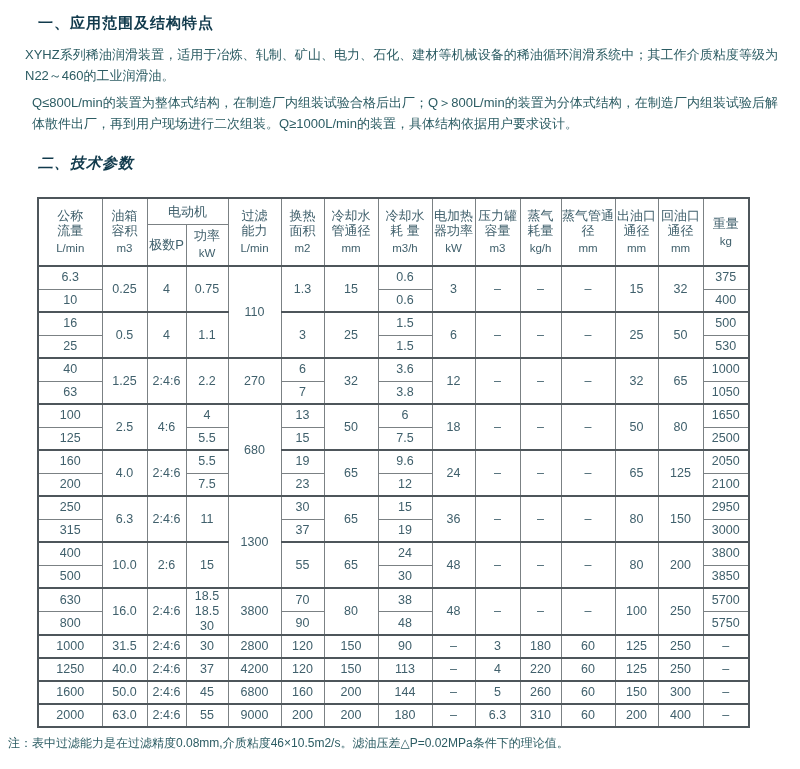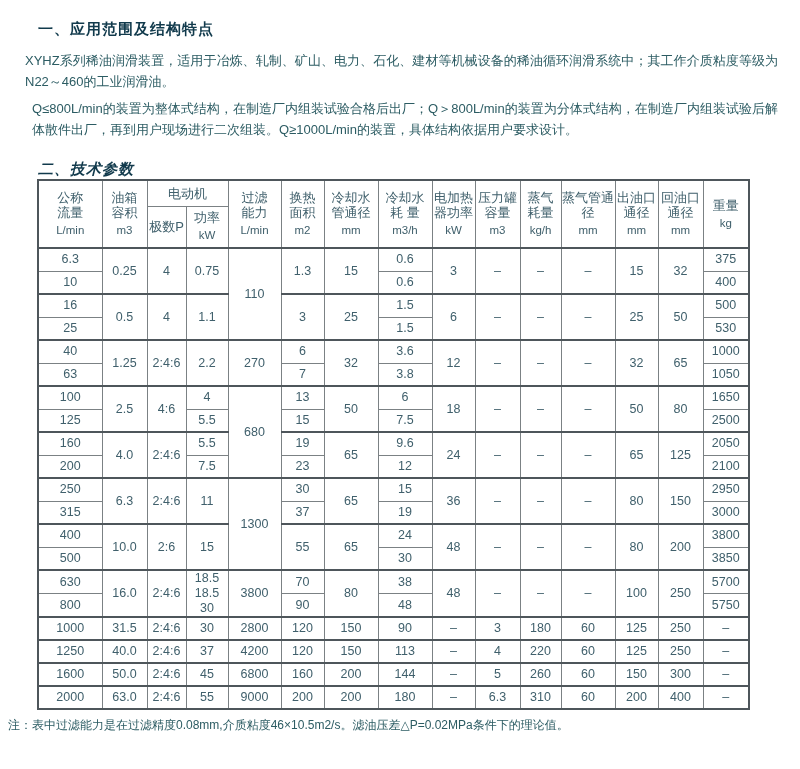--- a/index.html
+++ b/index.html
@@ -5,40 +5,40 @@
   * { box-sizing: border-box; }
   html, body {
     margin: 0; padding: 0;
     width: 800px; height: 769px;
     background: #ffffff;
     font-family: "Liberation Sans", "DejaVu Sans", sans-serif;
     overflow: hidden;
   }
   .page { width: 800px; height: 769px; }
   .section-title {
-    margin: 20px 0 0 38px;
+    margin: 14px 0 0 38px;
     font-size: 15px;
     font-weight: bold;
     color: var(--heading, #113a4c);
     letter-spacing: 1px;
   }
   .section-title.second { margin-top: 20px; font-style: italic; }
   .body-text {
     margin: 11px 22px 0 25px;
     font-size: 13px;
     line-height: 21px;
     color: var(--body, #2c5c63);
     text-align: justify;
   }
   .body-text.p2 { margin-top: 6px; margin-left: 32px; }
   table.spec {
     border-collapse: collapse;
     table-layout: fixed;
     width: 676px;
-    margin: 0 0 0 37px;
+    margin: 24px 0 0 37px;
     border: 2px solid var(--thick, #4e565b);
   }
   .spec th, .spec td {
     border: 1px solid var(--border, #7b8184);
     color: var(--cell, #40606c);
     font-weight: normal;
     text-align: center;
     vertical-align: middle;
     padding: 0;
     font-size: 12.5px;

